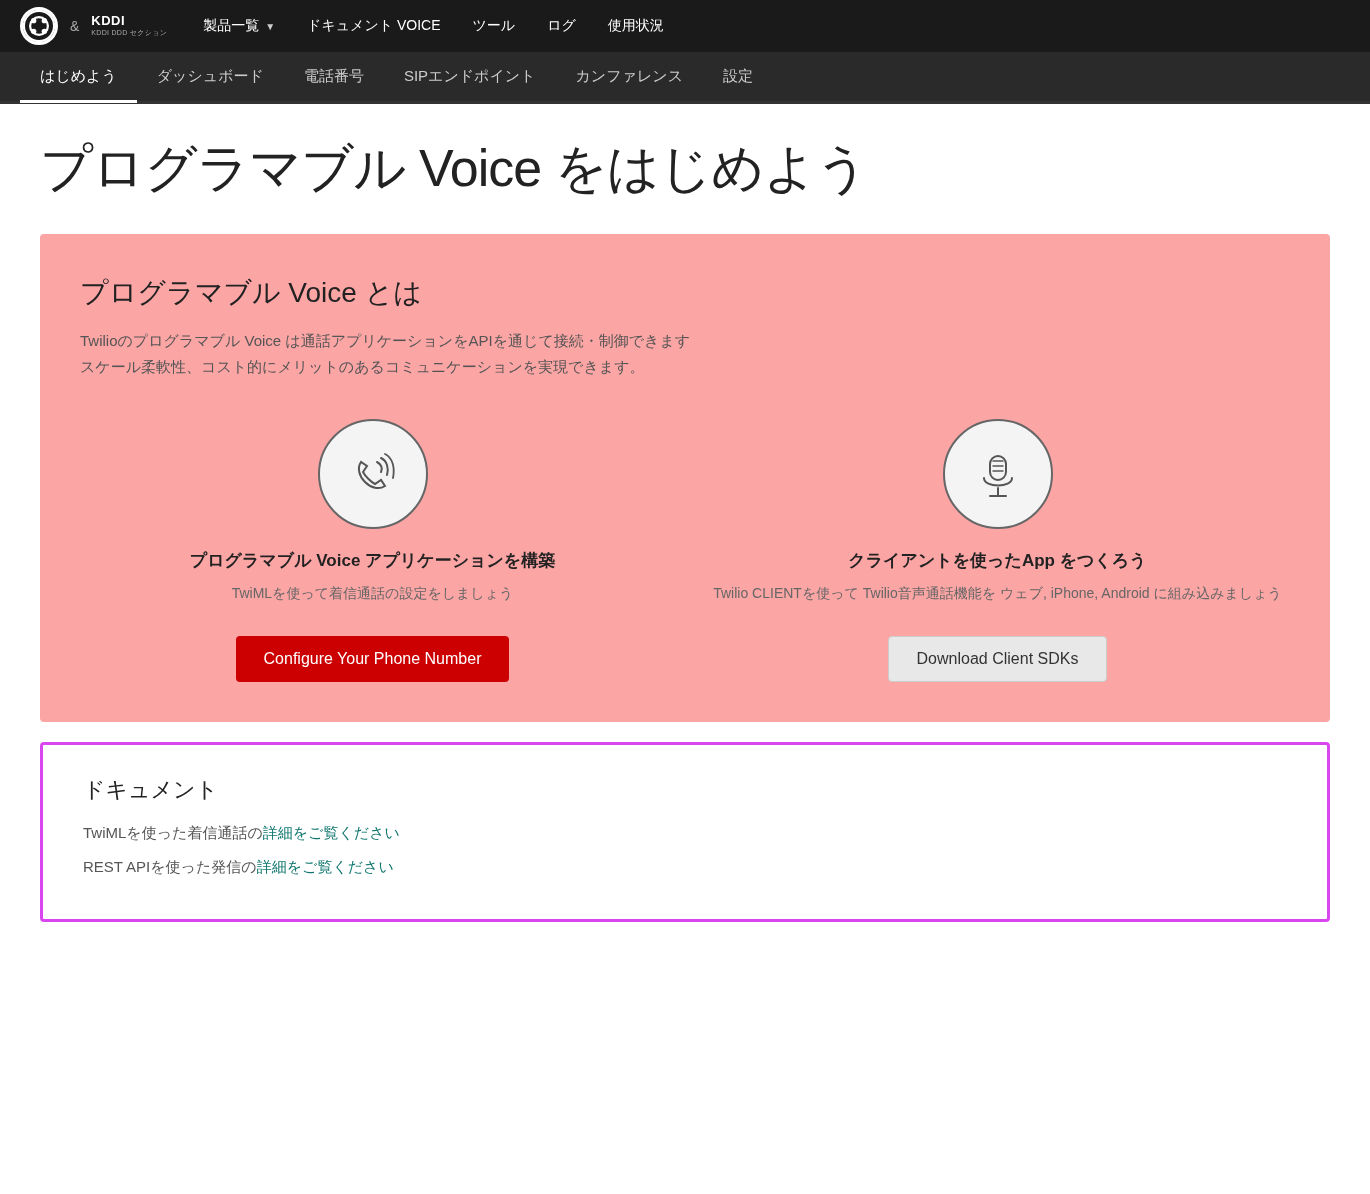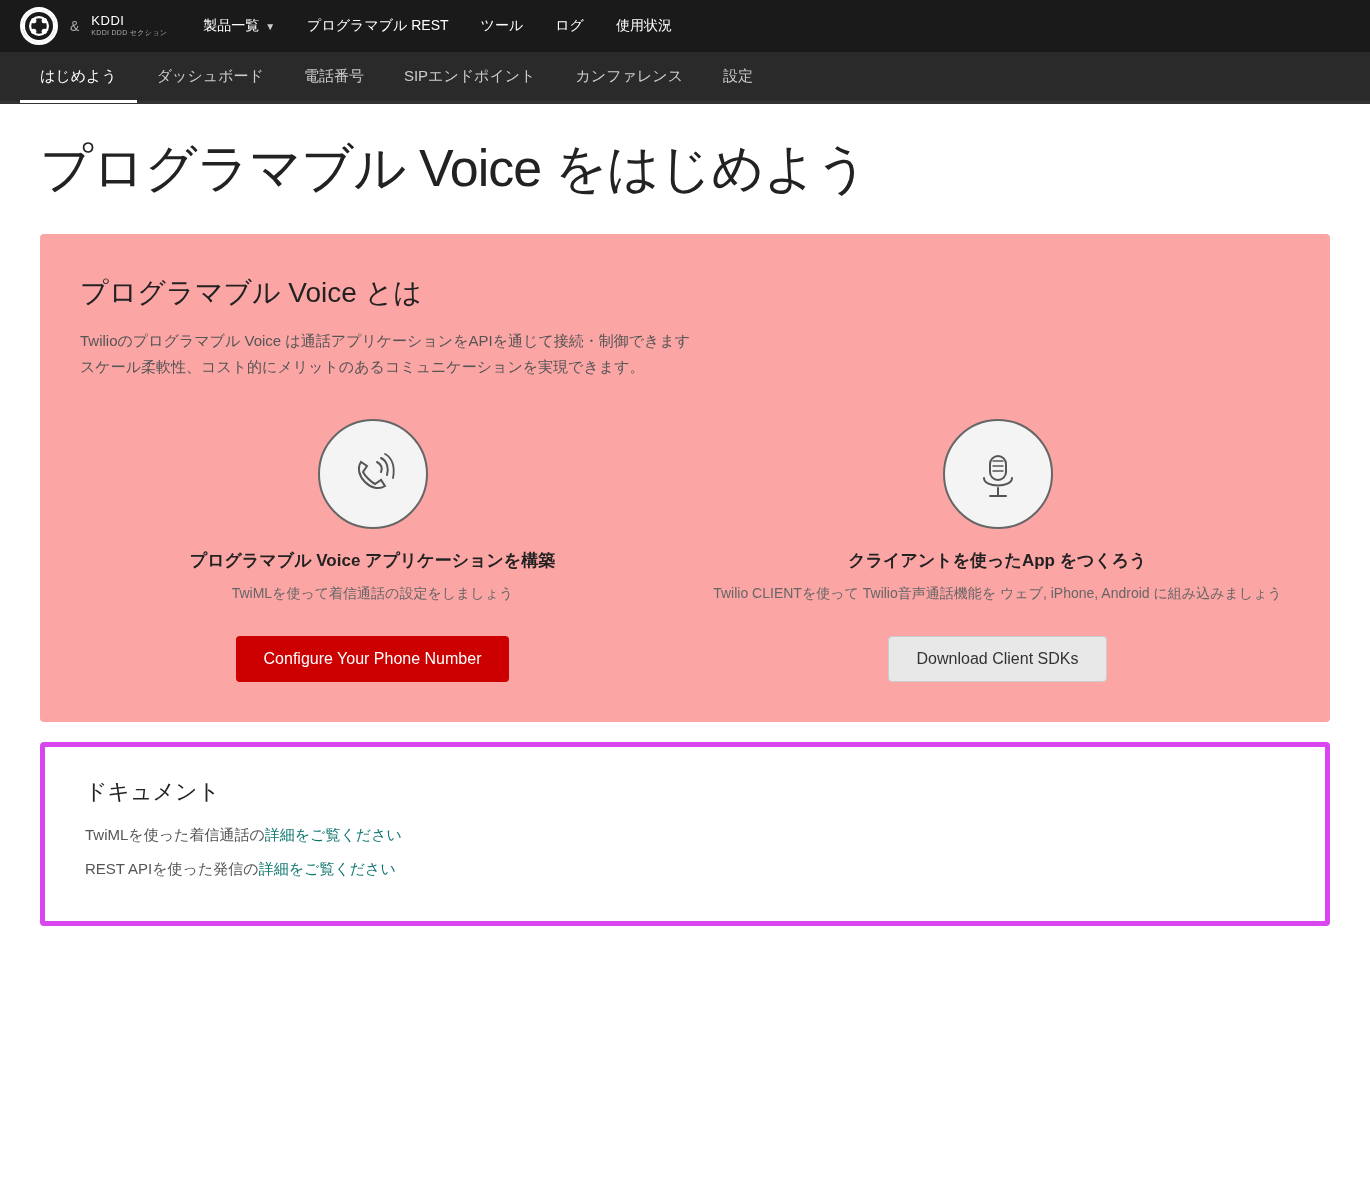--- a/index.html
+++ b/index.html
@@ -26,21 +26,21 @@
       height: 38px;
       border: 3px solid #fff;
       border-radius: 50%;
       display: flex;
       align-items: center;
       justify-content: center;
       position: relative;
     }
     .kddi-text {
       font-size: 13px;
-      font-weight: normal;
+      font-weight: bold;
       letter-spacing: 0.5px;
       color: #fff;
       line-height: 1.1;
     }
     .kddi-subtext {
       font-size: 8px;
       color: #aaa;
       letter-spacing: 0.5px;
     }
     .top-nav-menu {
@@ -193,21 +193,21 @@
       padding: 13px 28px;
       font-size: 16px;
       cursor: pointer;
       text-decoration: none;
       display: inline-block;
     }
 
     
     .docs-card {
       background: #fff;
-      border: 5px solid #d946ef;
+      border: 3px solid #d946ef;
       border-radius: 4px;
       padding: 30px 40px;
     }
 
     .docs-title {
       font-size: 22px;
       font-weight: 400;
       color: #222;
       margin-bottom: 16px;
     }
@@ -252,21 +252,21 @@
       <div class="kddi-subtext" style="font-size:7px; letter-spacing:0.3px;">KDDI DDD セクション</div>
     </div>
   </div>
 
   <div class="top-nav-menu">
     <a class="top-nav-item has-dropdown">
       <span>製品一覧</span>
       <span class="dropdown-arrow">▼</span>
     </a>
     <a class="top-nav-item">
-      <span>プログラマブル REST</span>
+      <span>ドキュメント VOICE</span>
     </a>
     <a class="top-nav-item">
       <span>ツール</span>
     </a>
     <a class="top-nav-item">
       <span>ログ</span>
     </a>
     <a class="top-nav-item">
       <span>使用状況</span>
     </a>

